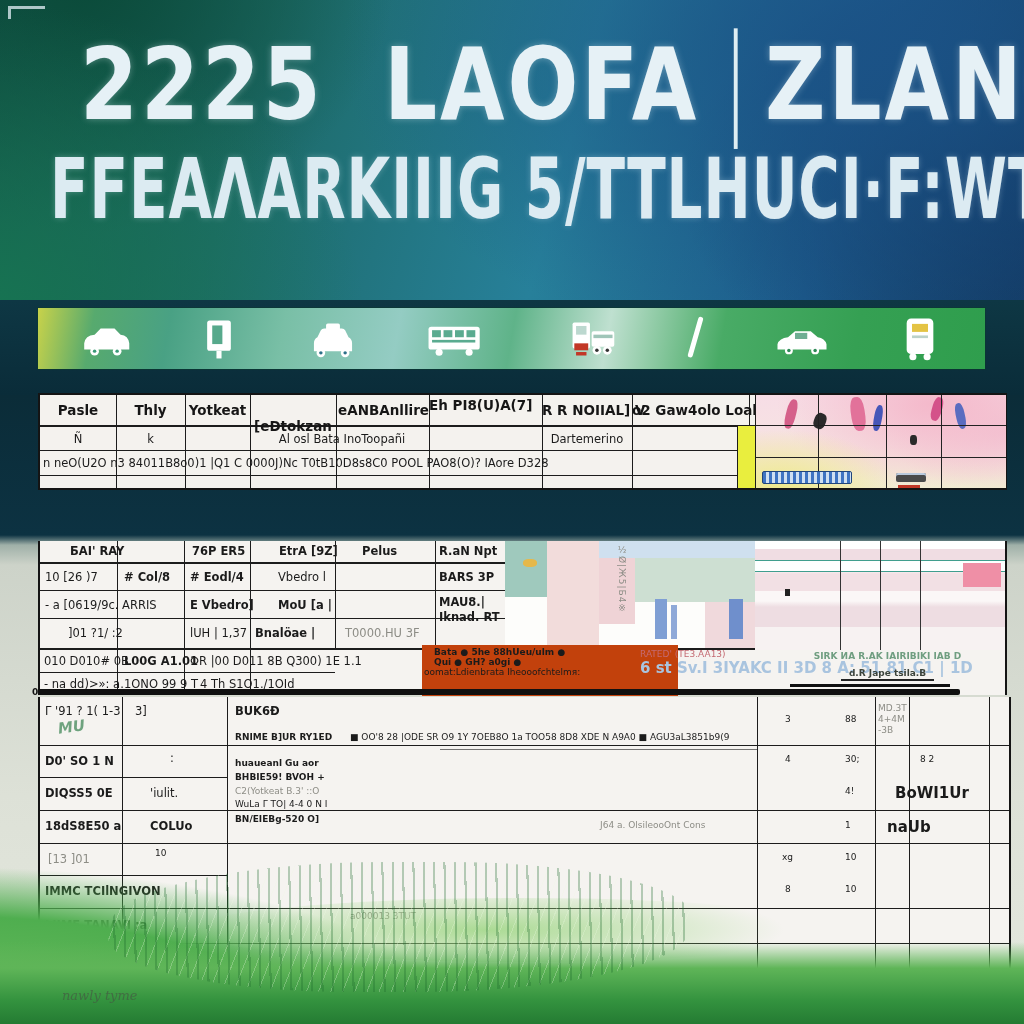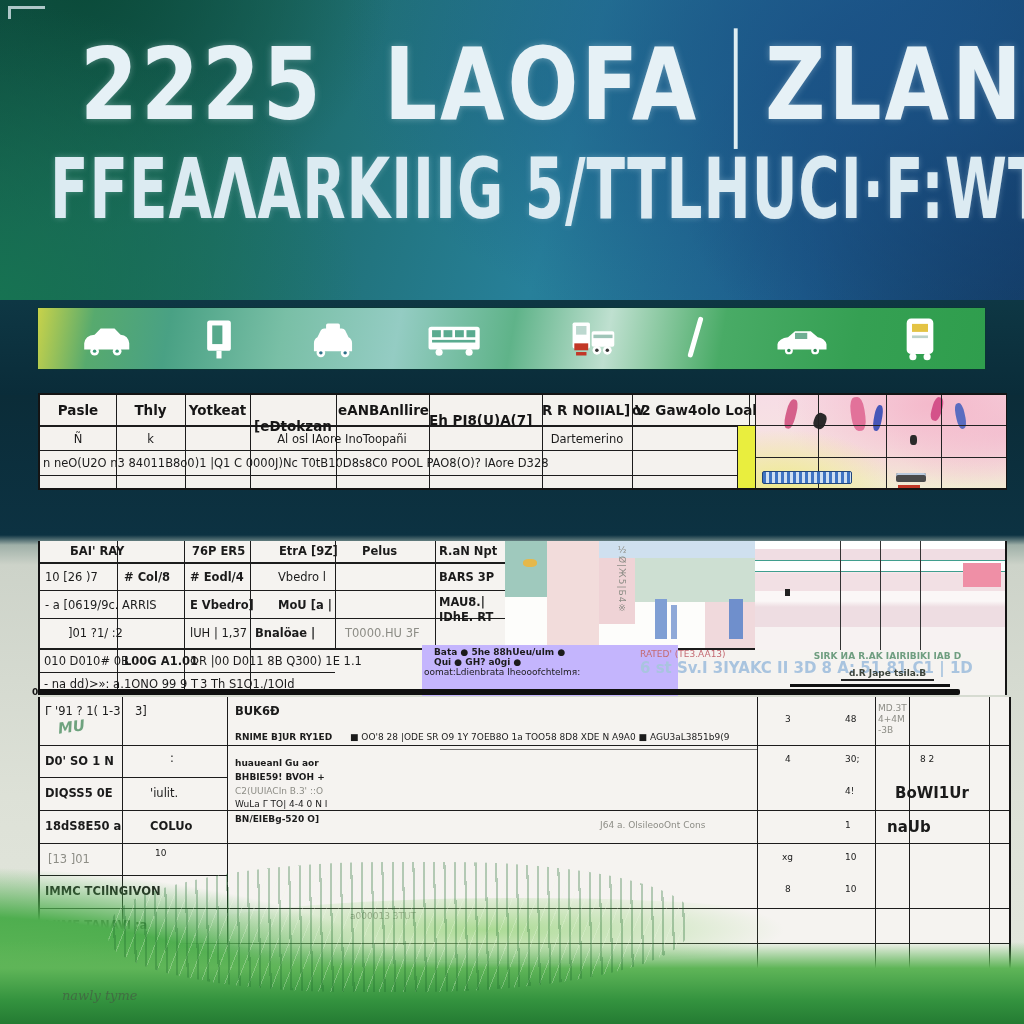--- a/index.html
+++ b/index.html
@@ -79,21 +79,21 @@
   
   .midwrap{left:38px;top:541px;width:965px;height:154px;border-left:2px solid #141414;border-right:2px solid #141414;background:#f5f3f0;}
   .collage{left:465px;top:0;width:250px;height:107px;background:#fdfdfb;overflow:hidden;}
   .pinkzone{left:715px;top:0;width:250px;height:109px;overflow:hidden;
     background:
       linear-gradient(180deg,#ffffff 0 8px,#f0dde3 8px 20px,#ffffff 20px 27px,#f2e0e4 33px 50px,#fbf7f7 50px 60px,#eedde2 66px 86px,#f7f2f2 86px 109px);}
   .pinkzone .tealband{left:0;top:19px;width:250px;height:10px;background:#fdffff;border-top:1px solid #3f9e8e;border-bottom:1px solid #3f9e8e;}
   .pinkzone .sq{left:208px;top:22px;width:38px;height:24px;background:#ef8fa6;}
   .pinkzone .pv1,.pinkzone .pv2,.pinkzone .pv3{position:absolute;top:0;width:1px;height:109px;background:#333;}
   .pinkzone .pv1{left:85px;} .pinkzone .pv2{left:125px;} .pinkzone .pv3{left:165px;}
-  .mnote{left:382px;top:104px;width:256px;height:48px;background:#c4b5fd;padding-top:3px;}
+  .mnote{left:382px;top:104px;width:256px;height:48px;background:#c2410c;padding-top:3px;}
   .bluetxt{left:600px;top:108px;width:360px;color:#a9c4df;}
   .greentxt{left:735px;top:110px;width:225px;text-align:center;}
   .zero-mark{left:-8px;top:146px;font-size:9px;font-weight:bold;color:#111;}
 
   
   .divider{left:38px;top:689px;width:922px;height:6px;background:#101010;border-radius:2px;}
   .divider2{left:790px;top:684px;width:160px;height:3px;background:#101010;}
 
   
   .botwrap{left:38px;top:697px;width:969px;height:300px;border-left:2px solid #141414;border-right:2px solid #141414;background:#f5f3f0;}
@@ -208,26 +208,26 @@
     <div class="abs vline" style="left:592px;top:0;height:93px"></div>
     <div class="abs vline" style="left:709px;top:0;height:93px"></div>
     <div class="abs hline" style="left:0;top:30px;width:715px;height:2px"></div>
     <div class="abs hline" style="left:0;top:55px;width:715px"></div>
     <div class="abs hline" style="left:0;top:80px;width:715px"></div>
     <div class="abs t-head" style="left:0;top:7px;width:76px;text-align:center">Pasle</div>
     <div class="abs t-head" style="left:76px;top:7px;width:69px;text-align:center">Thly</div>
     <div class="abs t-head" style="left:145px;top:7px;width:65px;text-align:center">Yotkeat</div>
     <div class="abs t-head" style="left:210px;top:23px;width:86px;text-align:center">[eDtokzan</div>
     <div class="abs t-head" style="left:296px;top:7px;width:93px;text-align:right">eANBAnllire</div>
-    <div class="abs t-head" style="left:389px;top:17px;width:102px;text-align:center">Eh PI8(U)A(7]</div>
+    <div class="abs t-head" style="left:389px;top:2px;width:102px;text-align:center">Eh PI8(U)A(7]</div>
     <div class="abs t-head" style="left:502px;top:7px;width:90px;text-align:center">R R NOIIAL] V</div>
     <div class="abs t-head" style="left:592px;top:7px;width:117px;text-align:center">o2 Gaw4olo Loal</div>
     <div class="abs gt" style="left:0;top:38px;width:76px;text-align:center">Ñ</div>
     <div class="abs gt" style="left:76px;top:38px;width:69px;text-align:center">k</div>
-    <div class="abs gt" style="left:215px;top:38px;width:174px;text-align:center">Al osl IAore InoToopañi</div>
+    <div class="abs gt" style="left:215px;top:38px;width:174px;text-align:center">Al osl Bata InoToopañi</div>
     <div class="abs gt" style="left:502px;top:38px;width:90px;text-align:center">Dartemerino</div>
     <div class="abs gt" style="left:3px;top:62px;width:712px">n neO(U2O n3 84011B8o0)1 |Q1 C 0000J)Nc T0tB10D8s8C0 POOL PAO8(O)? IAore D328</div>
     <div class="abs yellowcell"></div>
     <div class="abs art-top">
       <div class="abs streak" style="left:30px;top:4px;width:10px;height:30px;background:#d5608a;transform:rotate(14deg)"></div>
       <div class="abs streak" style="left:95px;top:2px;width:14px;height:34px;background:#e2729a;transform:rotate(-8deg)"></div>
       <div class="abs streak" style="left:118px;top:10px;width:8px;height:26px;background:#4656b8;transform:rotate(10deg)"></div>
       <div class="abs streak" style="left:176px;top:2px;width:10px;height:24px;background:#d4528a;transform:rotate(16deg)"></div>
       <div class="abs streak" style="left:200px;top:8px;width:9px;height:26px;background:#5a6cc0;transform:rotate(-12deg)"></div>
       <div class="abs streak" style="left:58px;top:18px;width:12px;height:16px;background:#2a2a2a;transform:rotate(20deg)"></div>
@@ -263,31 +263,31 @@
     <div class="abs gt b" style="left:399px;top:4px">R.aN Npt</div>
     <div class="abs gt" style="left:5px;top:30px">10 [26 )7</div>
     <div class="abs gt b" style="left:84px;top:30px"># Col/8</div>
     <div class="abs gt b" style="left:150px;top:30px"># Eodl/4</div>
     <div class="abs gt" style="left:238px;top:30px">Vbedro l</div>
     <div class="abs gt b" style="left:399px;top:30px">BARS 3P</div>
     <div class="abs gt" style="left:5px;top:58px">- a [0619/9с. ARRIS</div>
     <div class="abs gt b" style="left:150px;top:58px">E Vbedro]</div>
     <div class="abs gt b" style="left:238px;top:58px">MoU [a |</div>
     <div class="abs gt b" style="left:399px;top:55px">MAU8.|</div>
-    <div class="abs gt b" style="left:399px;top:70px">IDhE. RT</div>
+    <div class="abs gt b" style="left:399px;top:70px">Iknad. RT</div>
     <div class="abs gt" style="left:28px;top:86px">]01 ?1/ :2</div>
     <div class="abs gt" style="left:150px;top:86px">lUH | 1,37</div>
     <div class="abs gt b" style="left:215px;top:86px">Bnalöae |</div>
     <div class="abs gt f" style="left:305px;top:86px">T0000.HU 3F</div>
     <div class="abs gt" style="left:4px;top:114px">010 D010# 0B</div>
     <div class="abs gt b" style="left:84px;top:114px">L00G A1.01</div>
     <div class="abs gt" style="left:150px;top:114px">ΦR |00 D011 8B  Q300) 1E 1.1</div>
     <div class="abs gt" style="left:4px;top:137px">- na dd)&gt;»: a.</div>
     <div class="abs gt" style="left:84px;top:137px">1ONO 99 9 T</div>
-    <div class="abs gt" style="left:160px;top:137px">3 Th S1O1./1OId</div>
+    <div class="abs gt" style="left:160px;top:137px">4 Th S1O1./1OId</div>
 
     <div class="collage abs">
       <div class="abs" style="left:0;top:0;width:42px;height:56px;background:#9fc9bd"></div>
       <div class="abs" style="left:42px;top:0;width:52px;height:107px;background:#f2dcdb"></div>
       <div class="abs" style="left:94px;top:0;width:156px;height:17px;background:#cfe0ef"></div>
       <div class="abs" style="left:130px;top:17px;width:120px;height:44px;background:#cddfd2"></div>
       <div class="abs" style="left:94px;top:17px;width:36px;height:66px;background:#efd3d6"></div>
       <div class="abs" style="left:200px;top:61px;width:50px;height:46px;background:#f0d9dc"></div>
       <div class="abs" style="left:150px;top:58px;width:12px;height:40px;background:#7f9fd4"></div>
       <div class="abs" style="left:166px;top:64px;width:6px;height:34px;background:#8fa9d8"></div>
@@ -356,28 +356,28 @@
     <div class="abs gt b" style="left:5px;top:188px">IMMC TCIlNGIVON</div>
     <div class="abs gt b" style="left:5px;top:222px">LIIME TANAVI ;a</div>
     <div class="abs gt b" style="left:5px;top:280px">DO] ?6 R M</div>
 
     <div class="abs gt b" style="left:195px;top:8px">BUK6Ð</div>
     <div class="abs gt b sm" style="left:195px;top:36px">RNIME B]UR RY1ED</div>
     <div class="abs gt sm" style="left:310px;top:36px">■ OO'8 28 |ODE SR O9 1Y 7OEB8O 1a TOO58 8D8   XDE N A9A0   ■ AGU3aL3851b9(9</div>
     <div class="abs hline" style="left:400px;top:52px;width:317px;opacity:.6"></div>
     <div class="abs gt b sm" style="left:195px;top:62px">huaueanl Gu aor</div>
     <div class="abs gt b sm" style="left:195px;top:76px">BHBIE59! BVOH +</div>
-    <div class="abs gt f sm" style="left:195px;top:90px">C2(UUIACIn B.3' ::O</div>
+    <div class="abs gt f sm" style="left:195px;top:90px">C2(Yotkeat B.3' ::O</div>
     <div class="abs gt sm" style="left:195px;top:103px">WuLa Γ TO| 4-4 0 N I</div>
     <div class="abs gt b sm" style="left:195px;top:118px">BN/EIEBg-520 O]</div>
     <div class="abs gt f sm" style="left:310px;top:215px">a000013 3TUT</div>
     <div class="abs gt f sm" style="left:560px;top:124px">J64 a. OlsileooOnt Cons</div>
 
     <div class="abs gt sm" style="left:745px;top:18px">3</div>
-    <div class="abs gt sm" style="left:805px;top:18px">48</div>
+    <div class="abs gt sm" style="left:805px;top:18px">88</div>
     <div class="abs gt sm f" style="left:838px;top:6px;width:30px;white-space:normal;line-height:1.2">MD.3T 4+4M -3B</div>
     <div class="abs gt sm" style="left:745px;top:58px">4</div>
     <div class="abs gt sm" style="left:805px;top:58px">30;</div>
     <div class="abs gt sm" style="left:880px;top:58px">8  2</div>
     <div class="abs gt sm" style="left:805px;top:90px">4!</div>
     <div class="abs gt b" style="left:855px;top:88px;font-size:15px">BoWI1Ur</div>
     <div class="abs gt sm" style="left:805px;top:124px">1</div>
     <div class="abs gt b" style="left:847px;top:122px;font-size:15px">naUb</div>
     <div class="abs gt sm" style="left:742px;top:156px">xg</div>
     <div class="abs gt sm" style="left:805px;top:156px">10</div>

